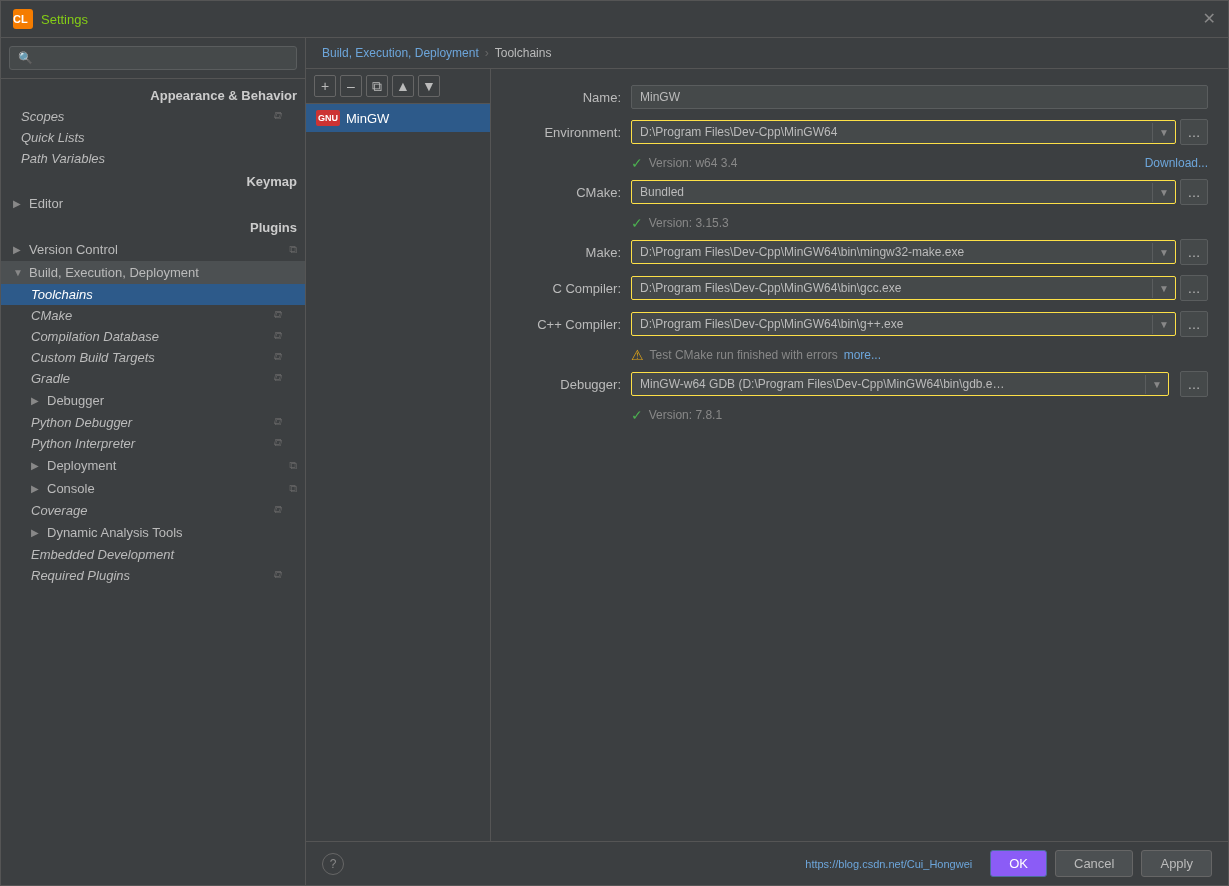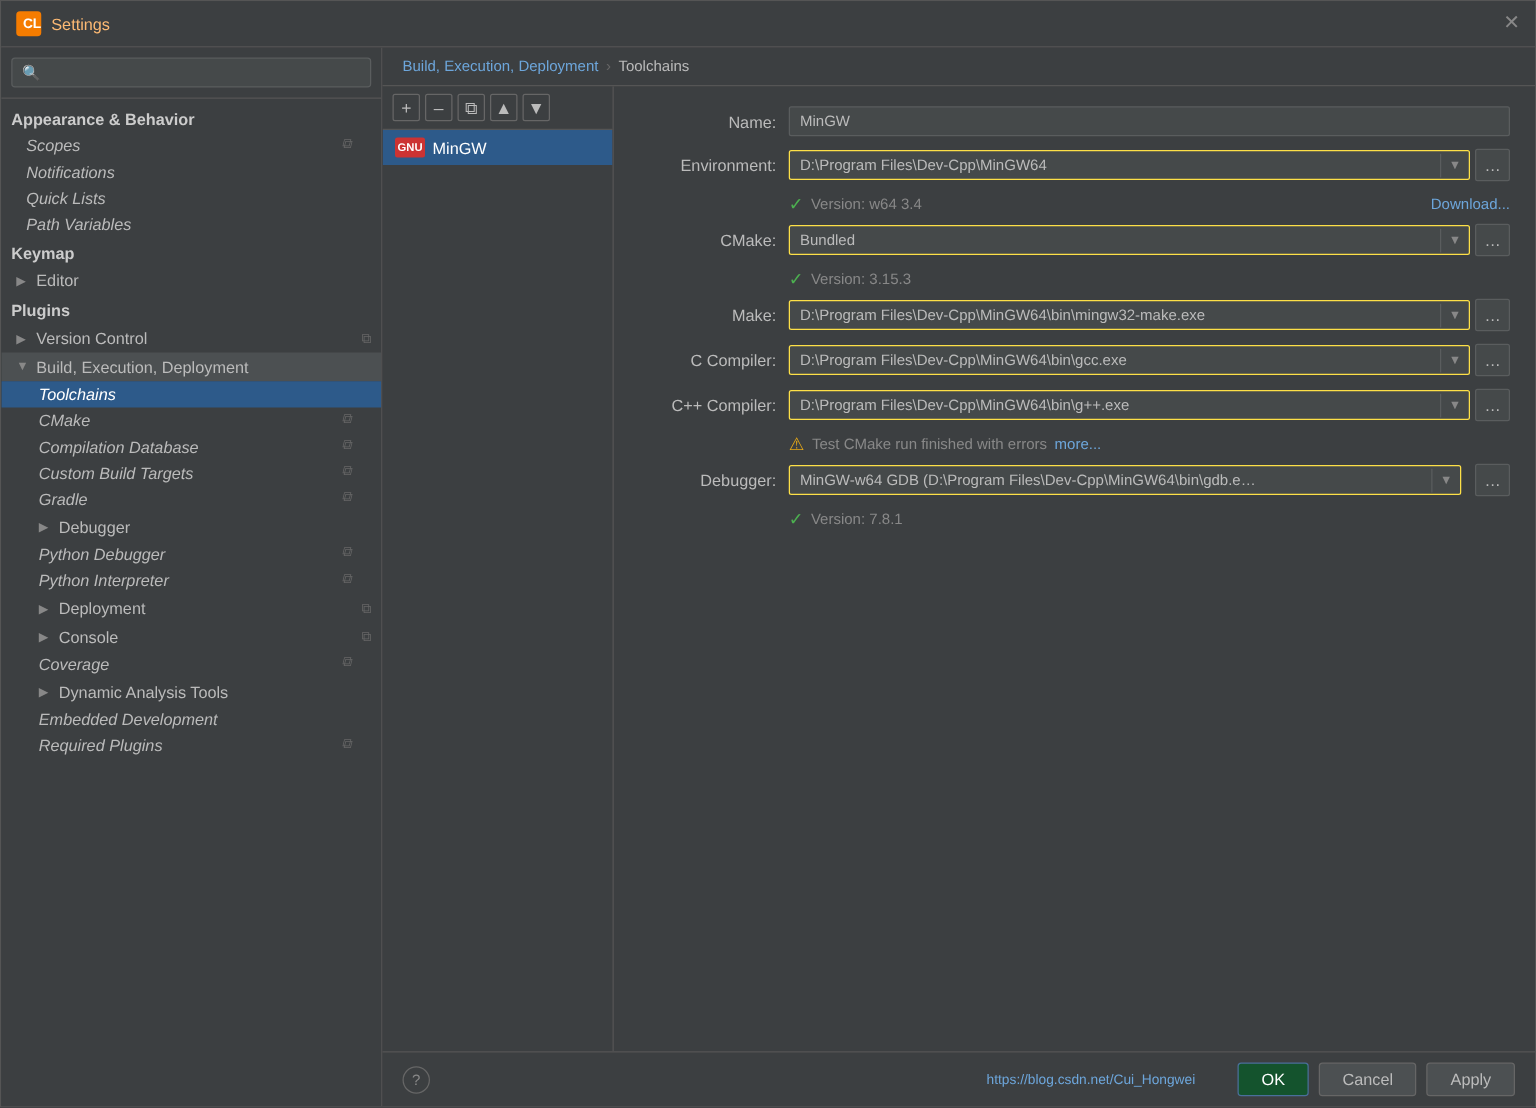--- a/index.html
+++ b/index.html
@@ -29,25 +29,25 @@
       align-items: center;
       padding: 8px 12px;
       border-bottom: 1px solid #555;
       gap: 8px;
     }
     .title-bar .app-icon {
       width: 20px;
       height: 20px;
       background: #f57c00;
       border-radius: 3px;
-      display: flex; align-items: center; justify-content: flex-end;
+      display: flex; align-items: center; justify-content: flex-start;
       font-weight: bold; font-size: 11px; color: white;
     }
     .title-bar .title-text {
-      color: #fdba74;
+      color: #84cc16;
       font-size: 13px;
     }
     .title-bar .close-btn {
       margin-left: auto;
       cursor: pointer;
       color: #888;
       font-size: 16px;
       line-height: 1;
     }
     .dialog-body {
@@ -107,20 +107,21 @@
     }
     .sidebar-category {
       padding: 5px 8px 3px 8px;
       color: #bbb;
       font-size: 13px;
       font-weight: bold;
       cursor: pointer;
     }
     .sidebar-category.top-level {
       color: #ccc;
+      text-align: right;
     }
     .sidebar-sub-item {
       display: flex;
       align-items: flex-start;
       padding: 3px 24px 3px 20px;
       cursor: pointer;
       color: #bbb;
       font-size: 13px;
       font-style: italic;
     }
@@ -346,24 +347,23 @@
     .dialog-btn {
       padding: 5px 18px;
       border-radius: 3px;
       border: 1px solid #666;
       cursor: pointer;
       font-size: 13px;
       background: #4c5052;
       color: #bbb;
     }
     .dialog-btn.primary {
-      background: #14532d;
+      background: #8b5cf6;
       border-color: #4a6f9a;
       color: #fff;
-      margin-left: 16px;
     }
   </style>
 </head>
 <body>
 
 <div class="dialog">
 
   <div class="title-bar">
     <div class="app-icon">
       <span>CL</span>
@@ -379,23 +379,20 @@
         <input class="search-input" type="text" placeholder="🔍" style="">
       </div>
       <div class="sidebar">
 
         <div class="sidebar-category top-level">
           <span>Appearance &amp; Behavior</span>
         </div>
         <div class="sidebar-sub-item">
           <span>Scopes</span>
           <span class="copy-icon">⧉</span>
-        </div>
-        <div class="sidebar-sub-item">
-          <span>Notifications</span>
         </div>
         <div class="sidebar-sub-item">
           <span>Quick Lists</span>
         </div>
         <div class="sidebar-sub-item">
           <span>Path Variables</span>
         </div>
 
         <div class="sidebar-category top-level">
           <span>Keymap</span>

